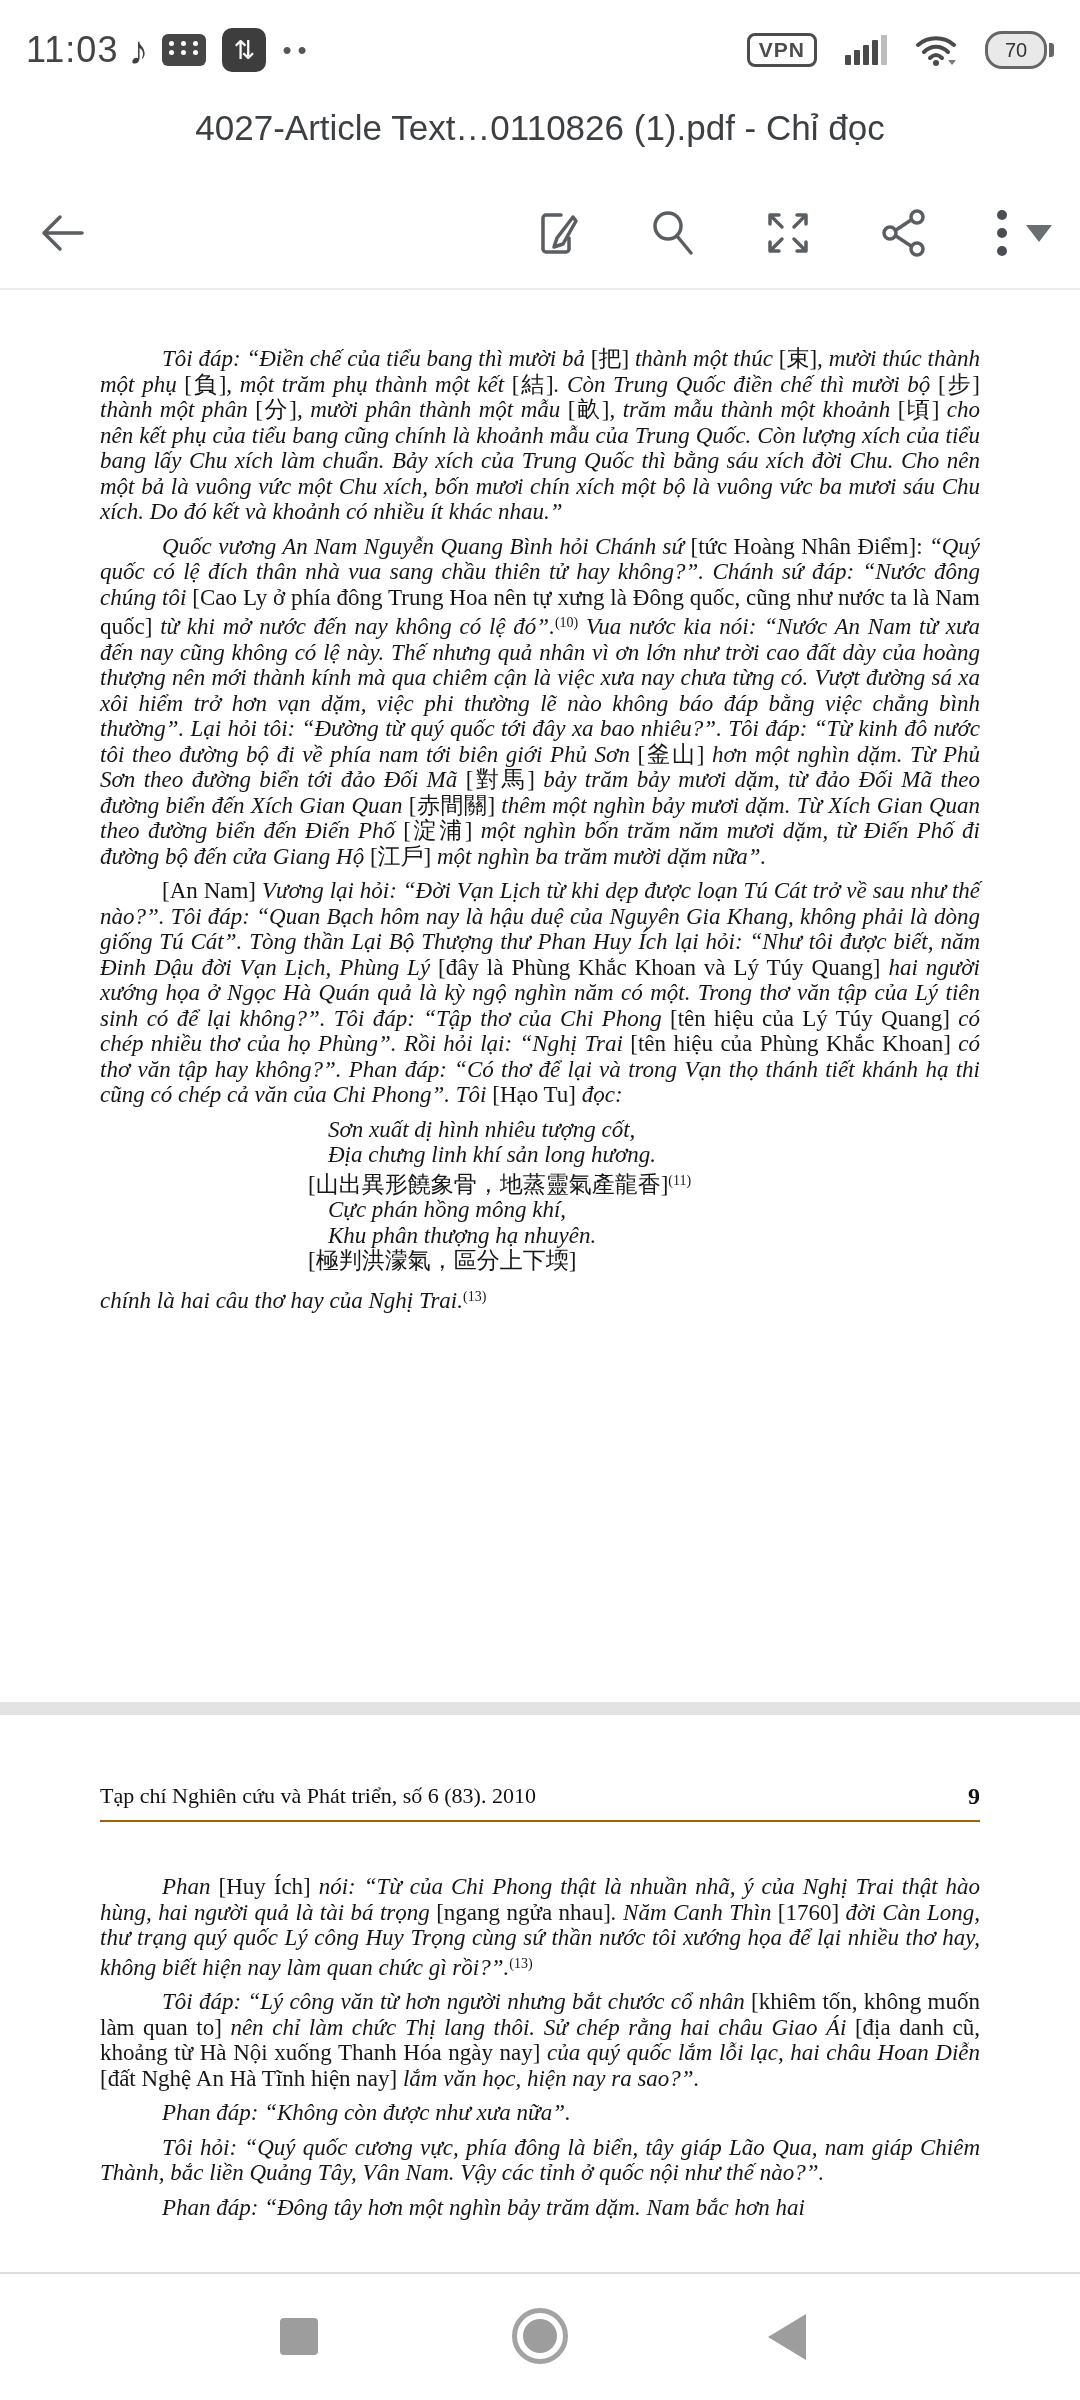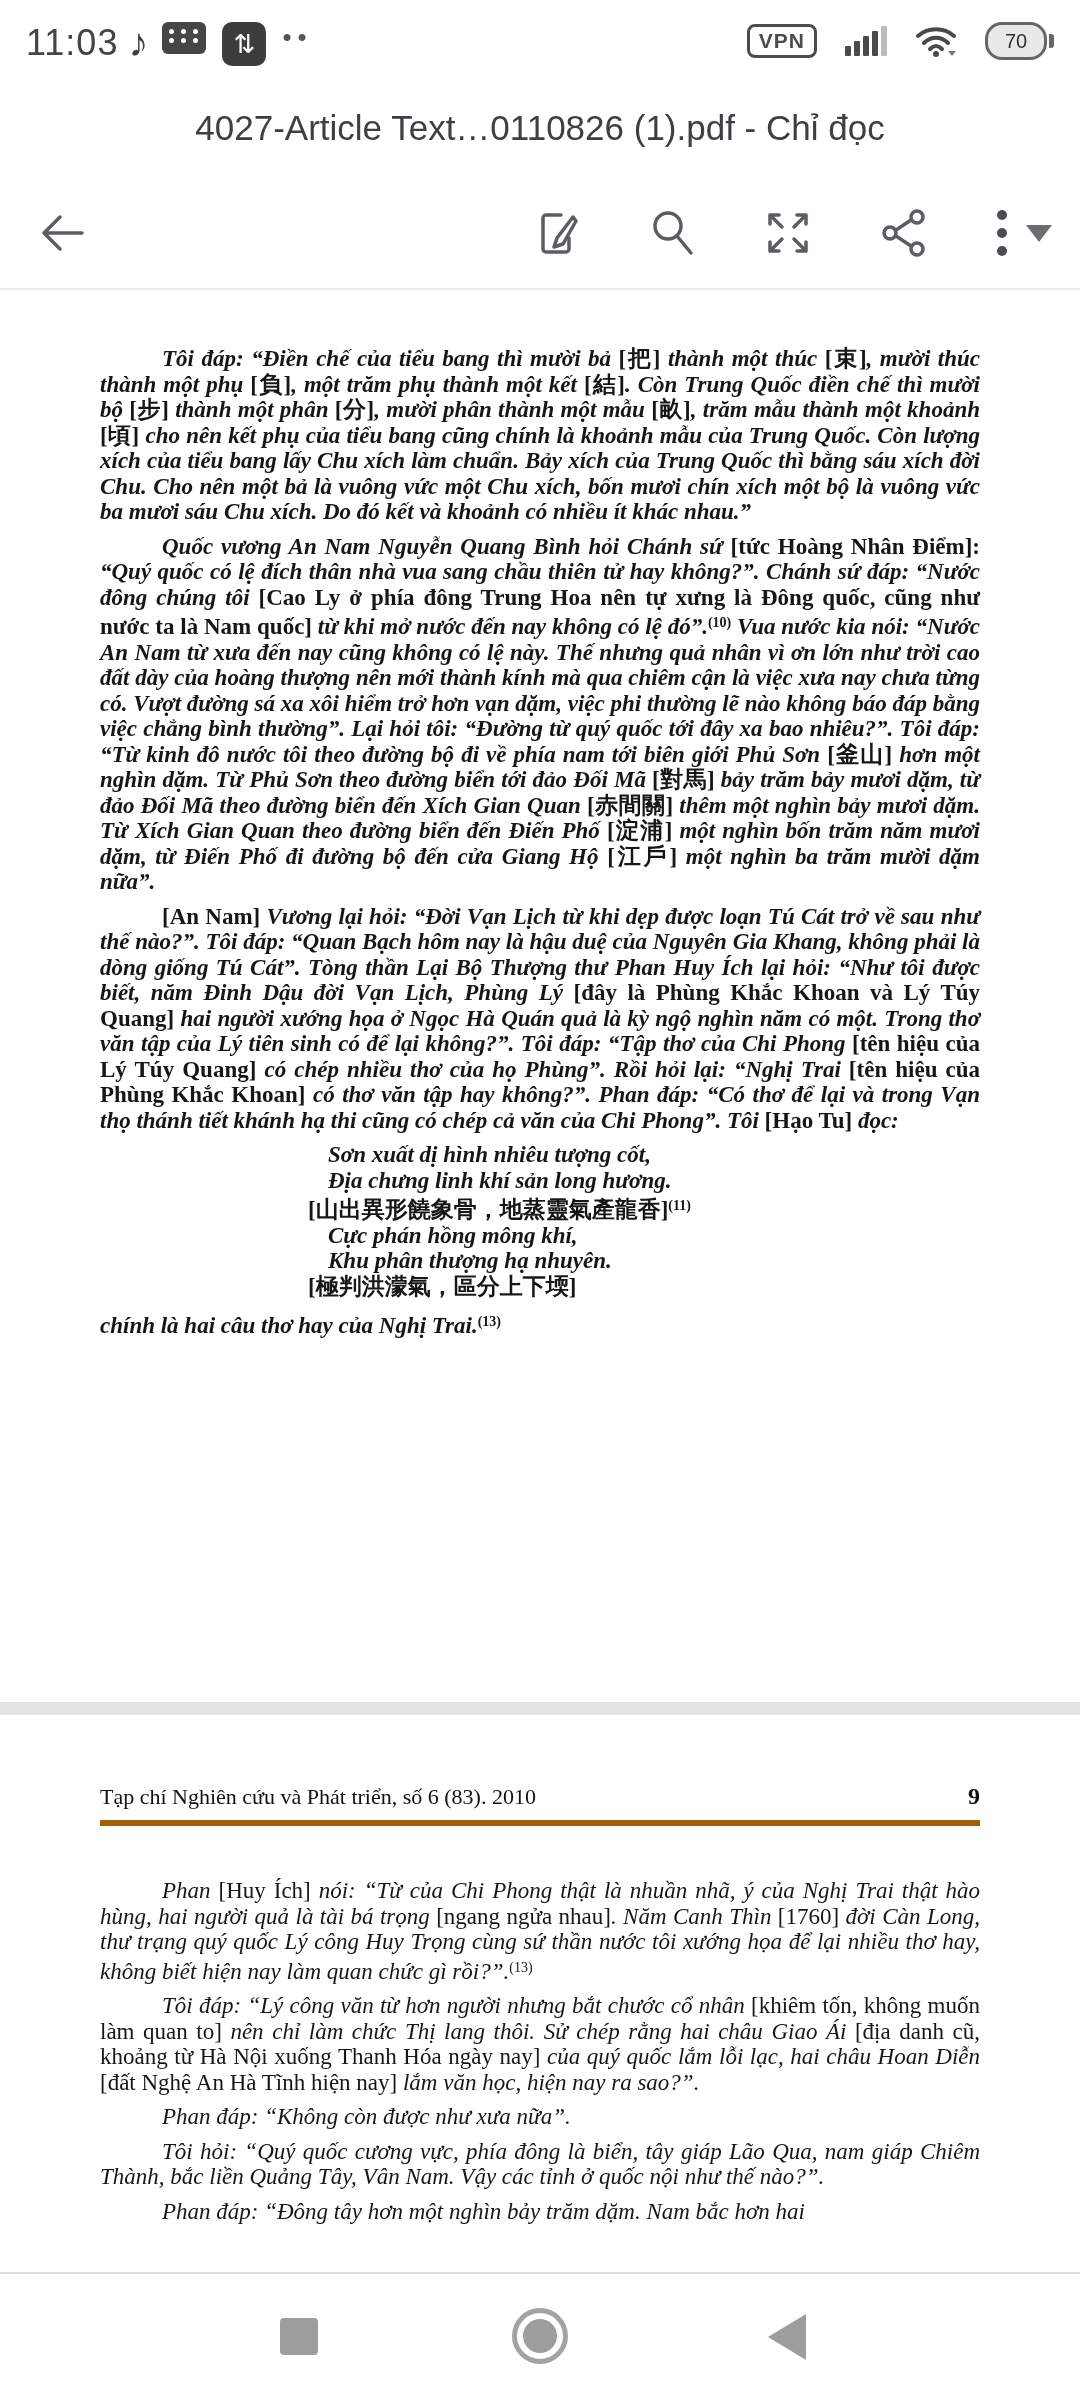--- a/index.html
+++ b/index.html
@@ -1,20 +1,20 @@
 <!DOCTYPE html>
 <html><head>
 <meta charset="utf-8">
 <style>
   html,body{margin:0;padding:0;background:#fff;}
   .screen{position:relative;width:1080px;height:2400px;background:#fff;overflow:hidden;
           font-family:"Liberation Sans",sans-serif;color:#3f4245;}
   
   .statusbar{position:absolute;top:22px;left:0;right:0;height:56px;display:flex;
-             align-items:flex-start;padding:0 26px;box-sizing:border-box;color:#464646;}
+             align-items:center;padding:0 26px;box-sizing:border-box;color:#464646;}
   .sb-time{font-size:36px;color:#444;letter-spacing:1px;}
   .sb-note{font-size:40px;margin-left:10px;color:#3f3f3f;line-height:1;}
   .sb-kbd{width:44px;height:32px;background:#464646;border-radius:6px;margin-left:14px;position:relative;}
   .sb-kbd::before{content:"";position:absolute;left:7px;top:7px;width:5px;height:5px;border-radius:50%;
       background:#fff;box-shadow:12px 0 #fff,24px 0 #fff,0 9px #fff,12px 9px #fff,24px 9px #fff;}
   .sb-app{width:44px;height:44px;background:#3d3d3d;border-radius:10px;margin-left:16px;
           color:#fff;font-size:26px;display:flex;align-items:center;justify-content:center;}
   .sb-dots{font-size:26px;letter-spacing:6px;margin-left:16px;color:#555;}
   .sb-right{margin-left:auto;display:flex;align-items:center;gap:28px;}
   .sb-vpn{border:3px solid #4c4c4c;border-radius:8px;color:#4c4c4c;font-weight:bold;
@@ -33,36 +33,36 @@
   
   .toolbar{position:absolute;top:198px;left:34px;right:28px;height:70px;display:flex;align-items:center;}
   .tb-icon{width:56px;height:56px;display:flex;align-items:center;justify-content:center;}
   .tb-right{margin-left:auto;display:flex;align-items:center;gap:60px;}
   .tb-caretwrap{display:flex;align-items:center;gap:14px;}
   .tb-caret{width:0;height:0;border-left:13px solid transparent;border-right:13px solid transparent;
             border-top:17px solid #6b6e71;}
   .divider{position:absolute;top:288px;left:0;right:0;height:2px;background:#ececec;}
   
   .page{position:absolute;left:0;width:1080px;background:#fff;box-sizing:border-box;overflow:hidden;color:#161616;}
-  .page1{top:290px;height:1776px;padding:56px 100px 0 100px;font-weight:bold;}
+  .page1{top:290px;height:1776px;padding:56px 100px 0 100px;}
   .pagegap{position:absolute;top:1702px;left:0;width:1080px;height:13px;background:#e3e3e3;}
   .page2{top:1715px;height:557px;padding:68px 100px 0 100px;}
   .para{margin:0 0 9px 0;font-family:"Liberation Serif","DejaVu Serif",serif;
         font-size:23px;line-height:25.5px;text-align:justify;color:#161616;}
   .para span.i{font-style:italic;}
   .para span.r{font-style:normal;}
   .para span.sup{font-style:normal;font-size:14px;vertical-align:7px;letter-spacing:0;}
   .para.body{text-indent:62px;}
   .para.flush{text-indent:0;}
   .para.poem{margin:0 0 0 228px;text-align:left;text-indent:0;}
   .para.poemcn{margin:0 0 0 208px;text-align:left;text-indent:0;}
   .para.gaptop{margin-top:10px;}
-  .p2header{display:flex;align-items:flex-end;justify-content:space-between;
+  .p2header{display:flex;align-items:flex-start;justify-content:space-between;
             font-family:"Liberation Serif","DejaVu Serif",serif;font-size:22px;color:#111;
-            border-bottom:6px solid #a16207;padding-bottom:10px;margin-bottom:52px;}
+            border-bottom:2px solid #a16207;padding-bottom:10px;margin-bottom:52px;}
   .p2header .pageno{font-weight:bold;font-size:24px;}
   
   .navbar{position:absolute;top:2272px;left:0;width:1080px;height:128px;background:#fff;
           border-top:2px solid #ddd;box-sizing:border-box;}
   .nav-recents{position:absolute;left:280px;top:44px;width:38px;height:37px;background:#9d9d9d;border-radius:4px;}
   .nav-home{position:absolute;left:512px;top:34px;width:56px;height:56px;border:5px solid #a3a3a3;
             border-radius:50%;box-sizing:border-box;display:flex;align-items:center;justify-content:center;}
   .nav-home i{display:block;width:34px;height:34px;background:#9d9d9d;border-radius:50%;}
   .nav-back{position:absolute;left:768px;top:40px;width:0;height:0;
             border-top:23px solid transparent;border-bottom:23px solid transparent;

